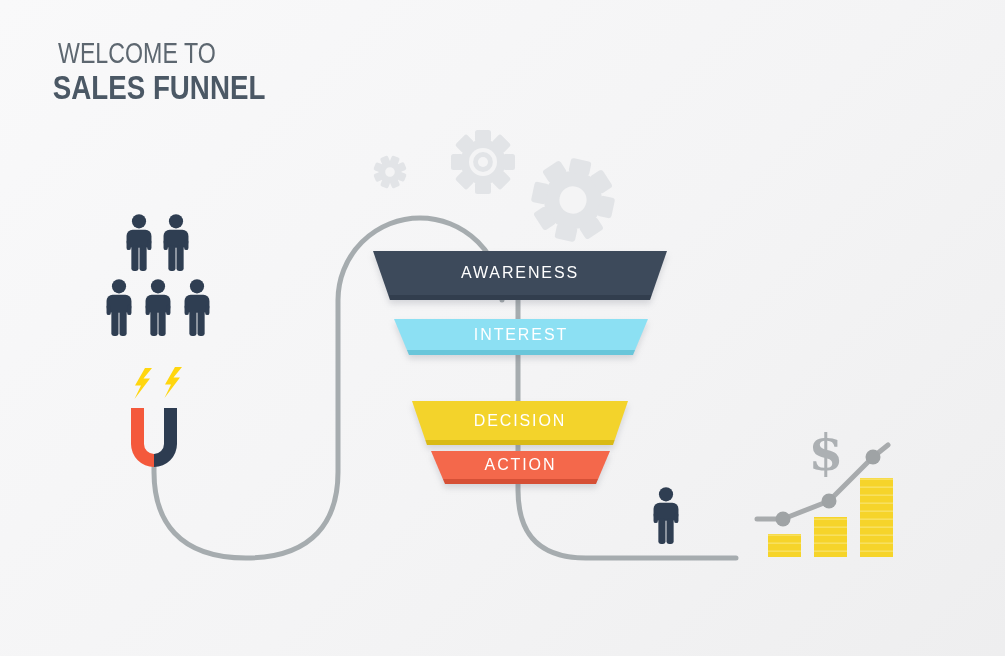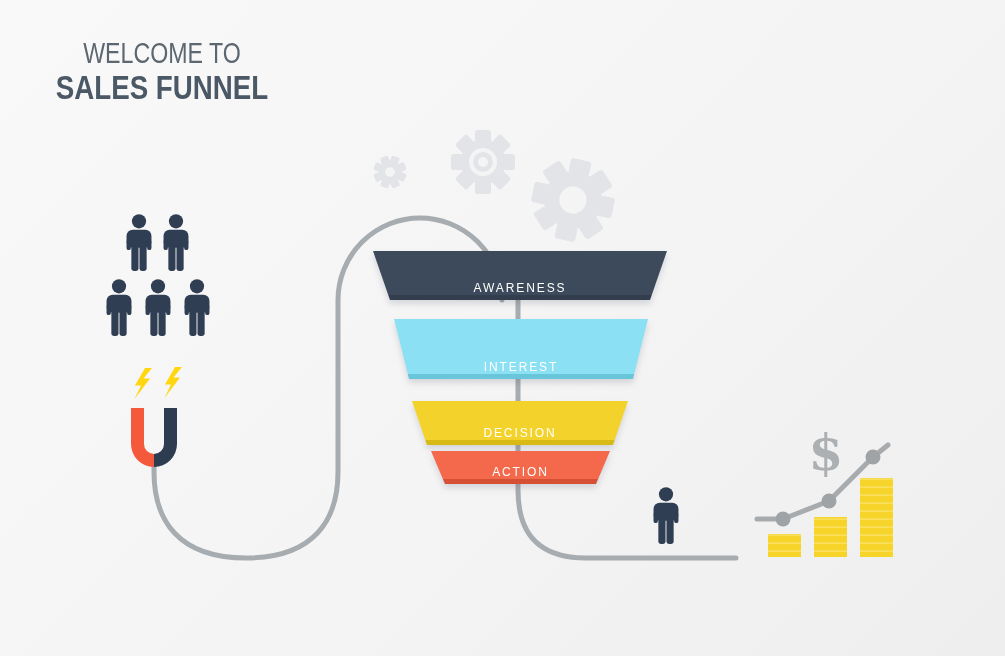--- a/index.html
+++ b/index.html
@@ -1,28 +1,28 @@
 <!DOCTYPE html>
 <html><head>
 <meta charset="utf-8">
 <style>
   html,body{margin:0;padding:0;}
   body{width:1005px;height:656px;overflow:hidden;
     background:linear-gradient(135deg,#f9f9fa 0%,#f4f4f5 55%,#eeeeef 100%);
     font-family:"Liberation Sans",sans-serif;}
   #scene{position:relative;width:1005px;height:656px;}
   #bgsvg{position:absolute;left:0;top:0;}
-  .title{position:absolute;left:32px;top:38px;width:260px;text-align:center;}
+  .title{position:absolute;left:32px;top:38px;width:260px;}
   .title .l1{font-size:29px;line-height:30px;font-weight:400;color:#5d6770;letter-spacing:0;
     white-space:nowrap;transform:scaleX(.80);transform-origin:50% 0;}
   .title .l2{font-size:33px;line-height:34px;font-weight:700;color:#4b5865;letter-spacing:0;
     margin-top:3px;white-space:nowrap;transform:scaleX(.84);transform-origin:50% 0;}
   .stage-wrap{position:absolute;filter:drop-shadow(0 4px 3px rgba(70,80,95,.18));}
-  .stage{width:100%;height:100%;display:flex;align-items:flex-end;justify-content:center;
-    color:#fff;font-size:12px;letter-spacing:1.9px;box-sizing:border-box;padding-bottom:5px;
+  .stage{width:100%;height:100%;display:flex;align-items:center;justify-content:center;
+    color:#fff;font-size:16px;letter-spacing:1.9px;box-sizing:border-box;padding-bottom:5px;
     background:linear-gradient(to bottom,var(--c) calc(100% - 5px),var(--e) calc(100% - 5px));}
   .s1{clip-path:polygon(0 0,100% 0,94.22% 100%,5.78% 100%);}
   .s2{clip-path:polygon(0 0,100% 0,94.1% 100%,5.9% 100%);}
   .s3{clip-path:polygon(0 0,100% 0,93.06% 100%,6.94% 100%);}
   .s4{clip-path:polygon(0 0,100% 0,92.18% 100%,7.82% 100%);}
 </style>
 </head>
 <body>
 
 <div id="scene">
@@ -136,21 +136,21 @@
   <div class="title">
     <div class="l1">WELCOME TO</div>
     <div class="l2">SALES FUNNEL</div>
   </div>
 
   <div class="stage-wrap" style="left:373px;top:251px;width:294px;height:49px;">
     <div class="stage s1" style="--c: #3d4a5b; --e: #323e4e;">
       <span>AWARENESS</span>
     </div>
   </div>
-  <div class="stage-wrap" style="left:394px;top:319px;width:254px;height:60px;">
+  <div class="stage-wrap" style="left:394px;top:319px;width:254px;height:36px;">
     <div class="stage s2" style="--c: #8ce0f3; --e: #69c6da;">
       <span>INTEREST</span>
     </div>
   </div>
   <div class="stage-wrap" style="left:412px;top:401px;width:216px;height:44px;">
     <div class="stage s3" style="--c: #f3d32b; --e: #d9ba15;">
       <span>DECISION</span>
     </div>
   </div>
   <div class="stage-wrap" style="left:431px;top:451px;width:179px;height:33px;">

